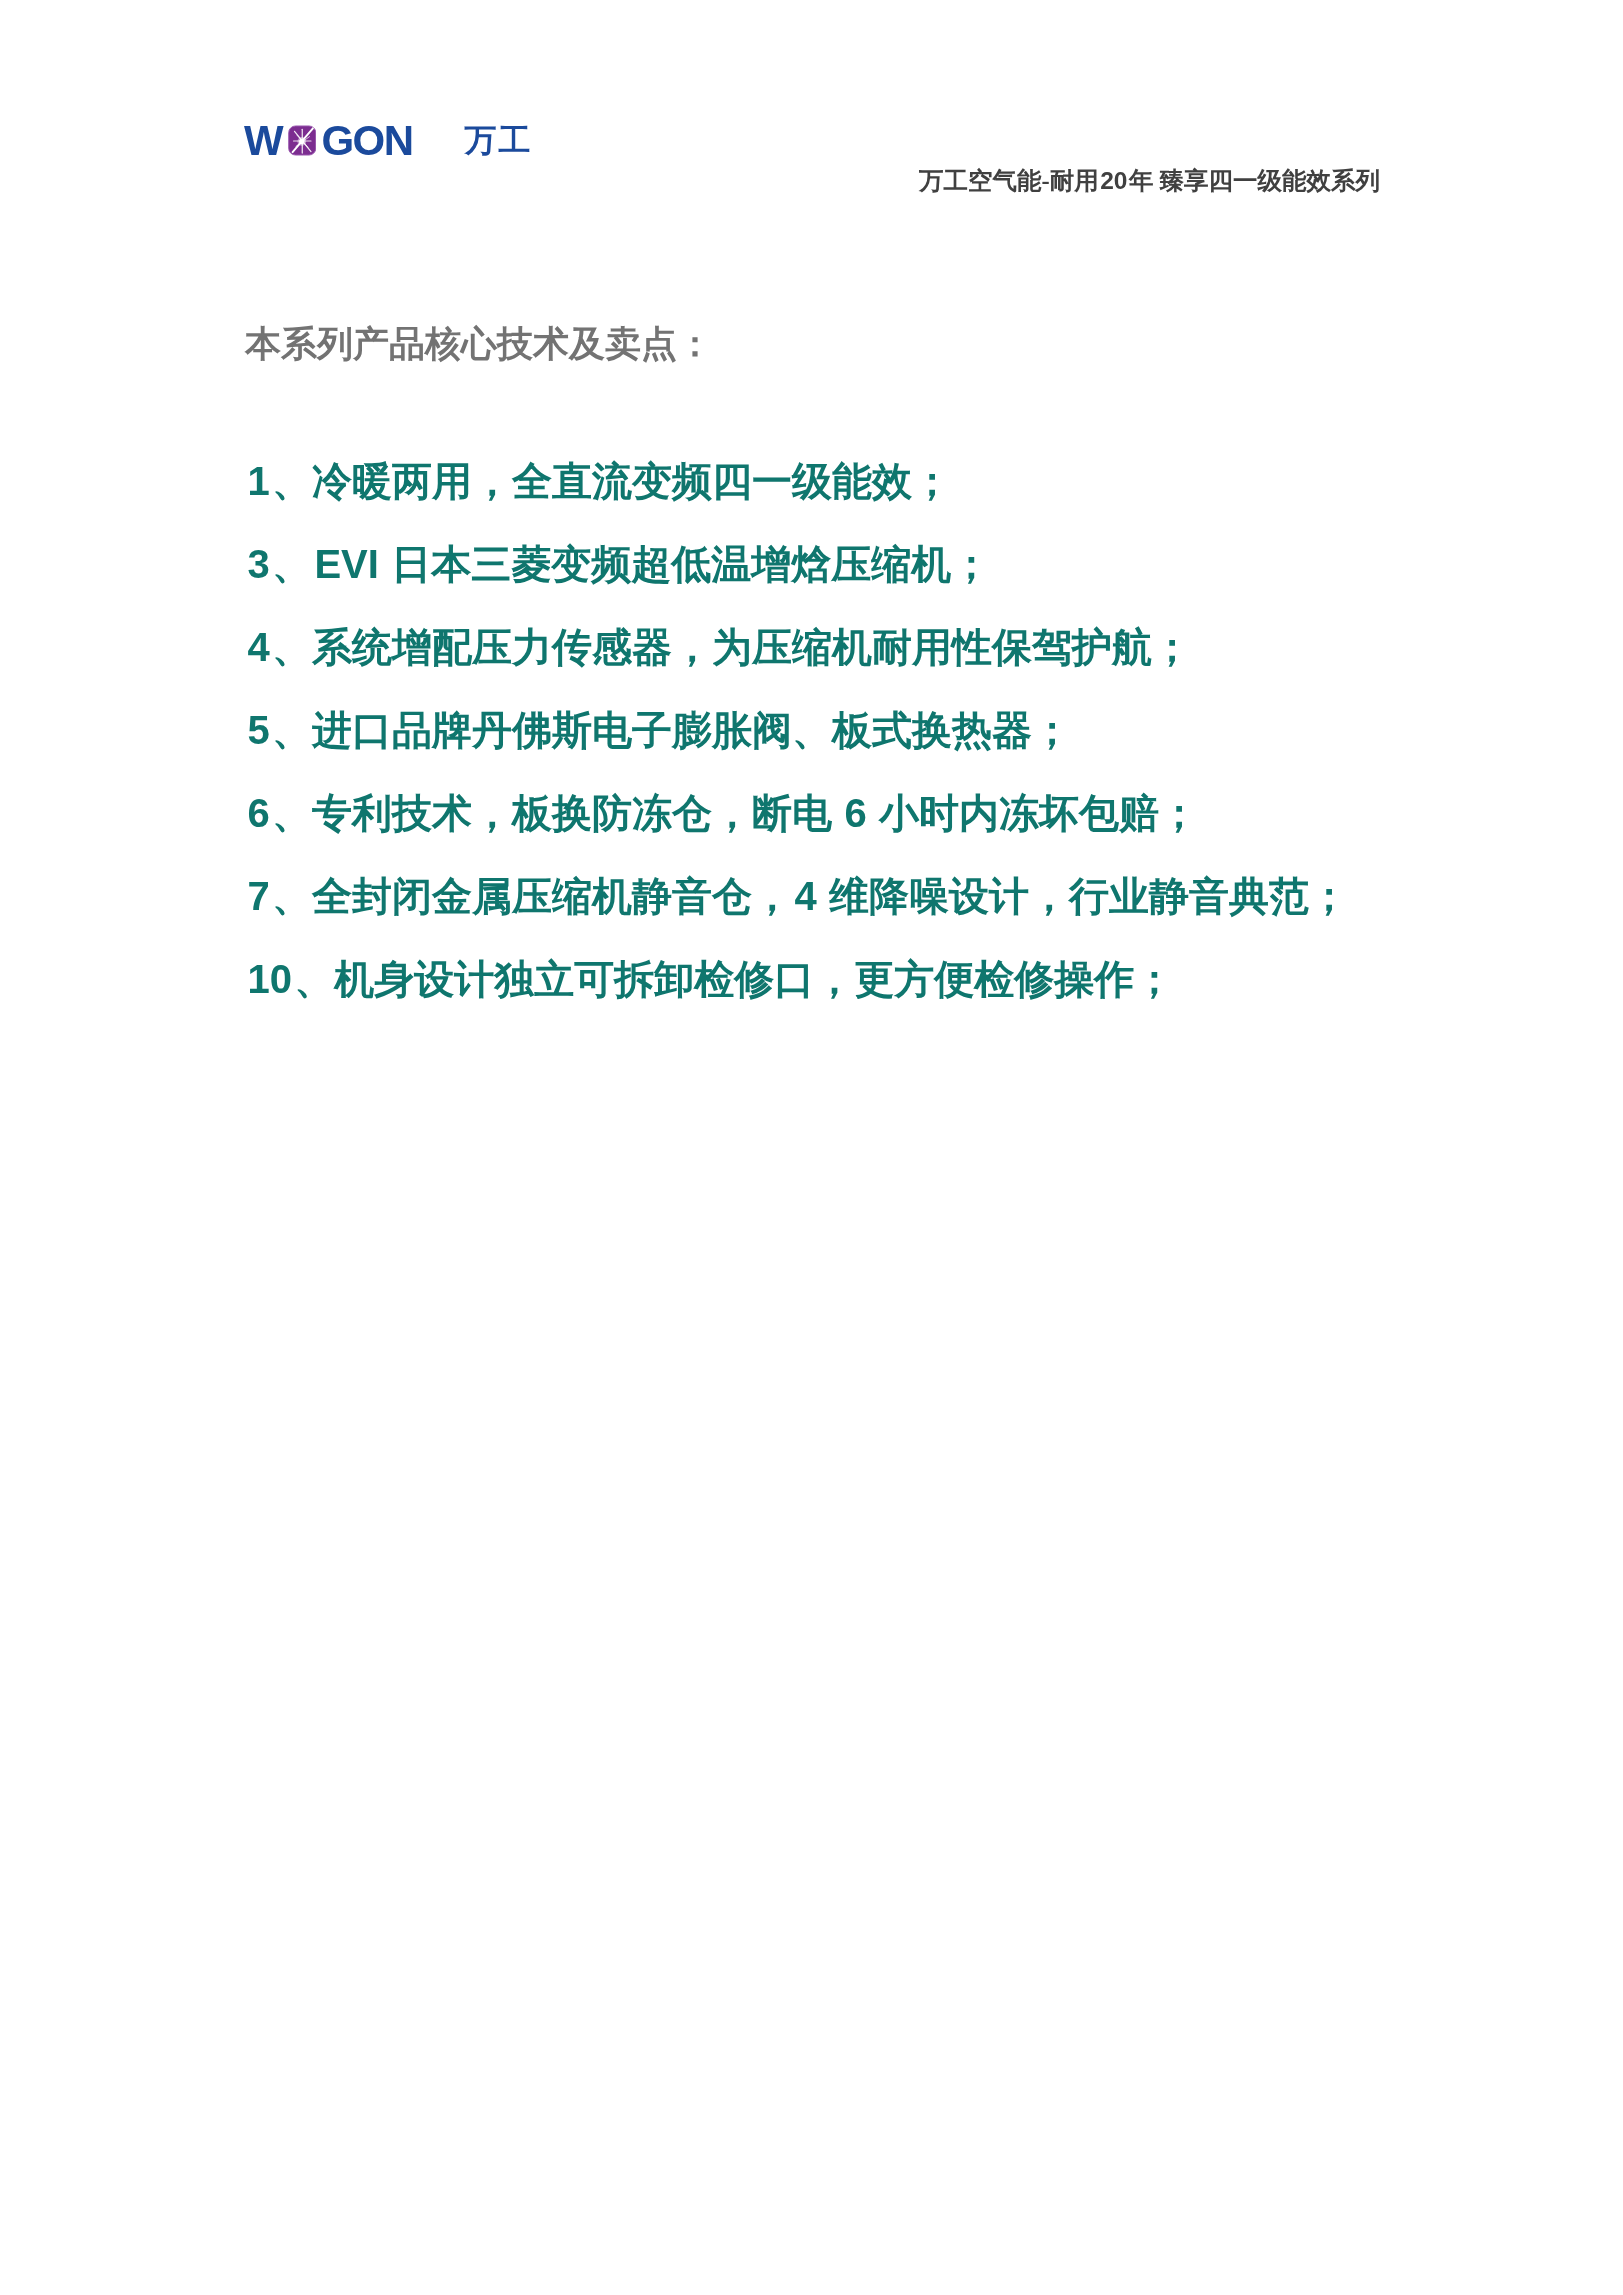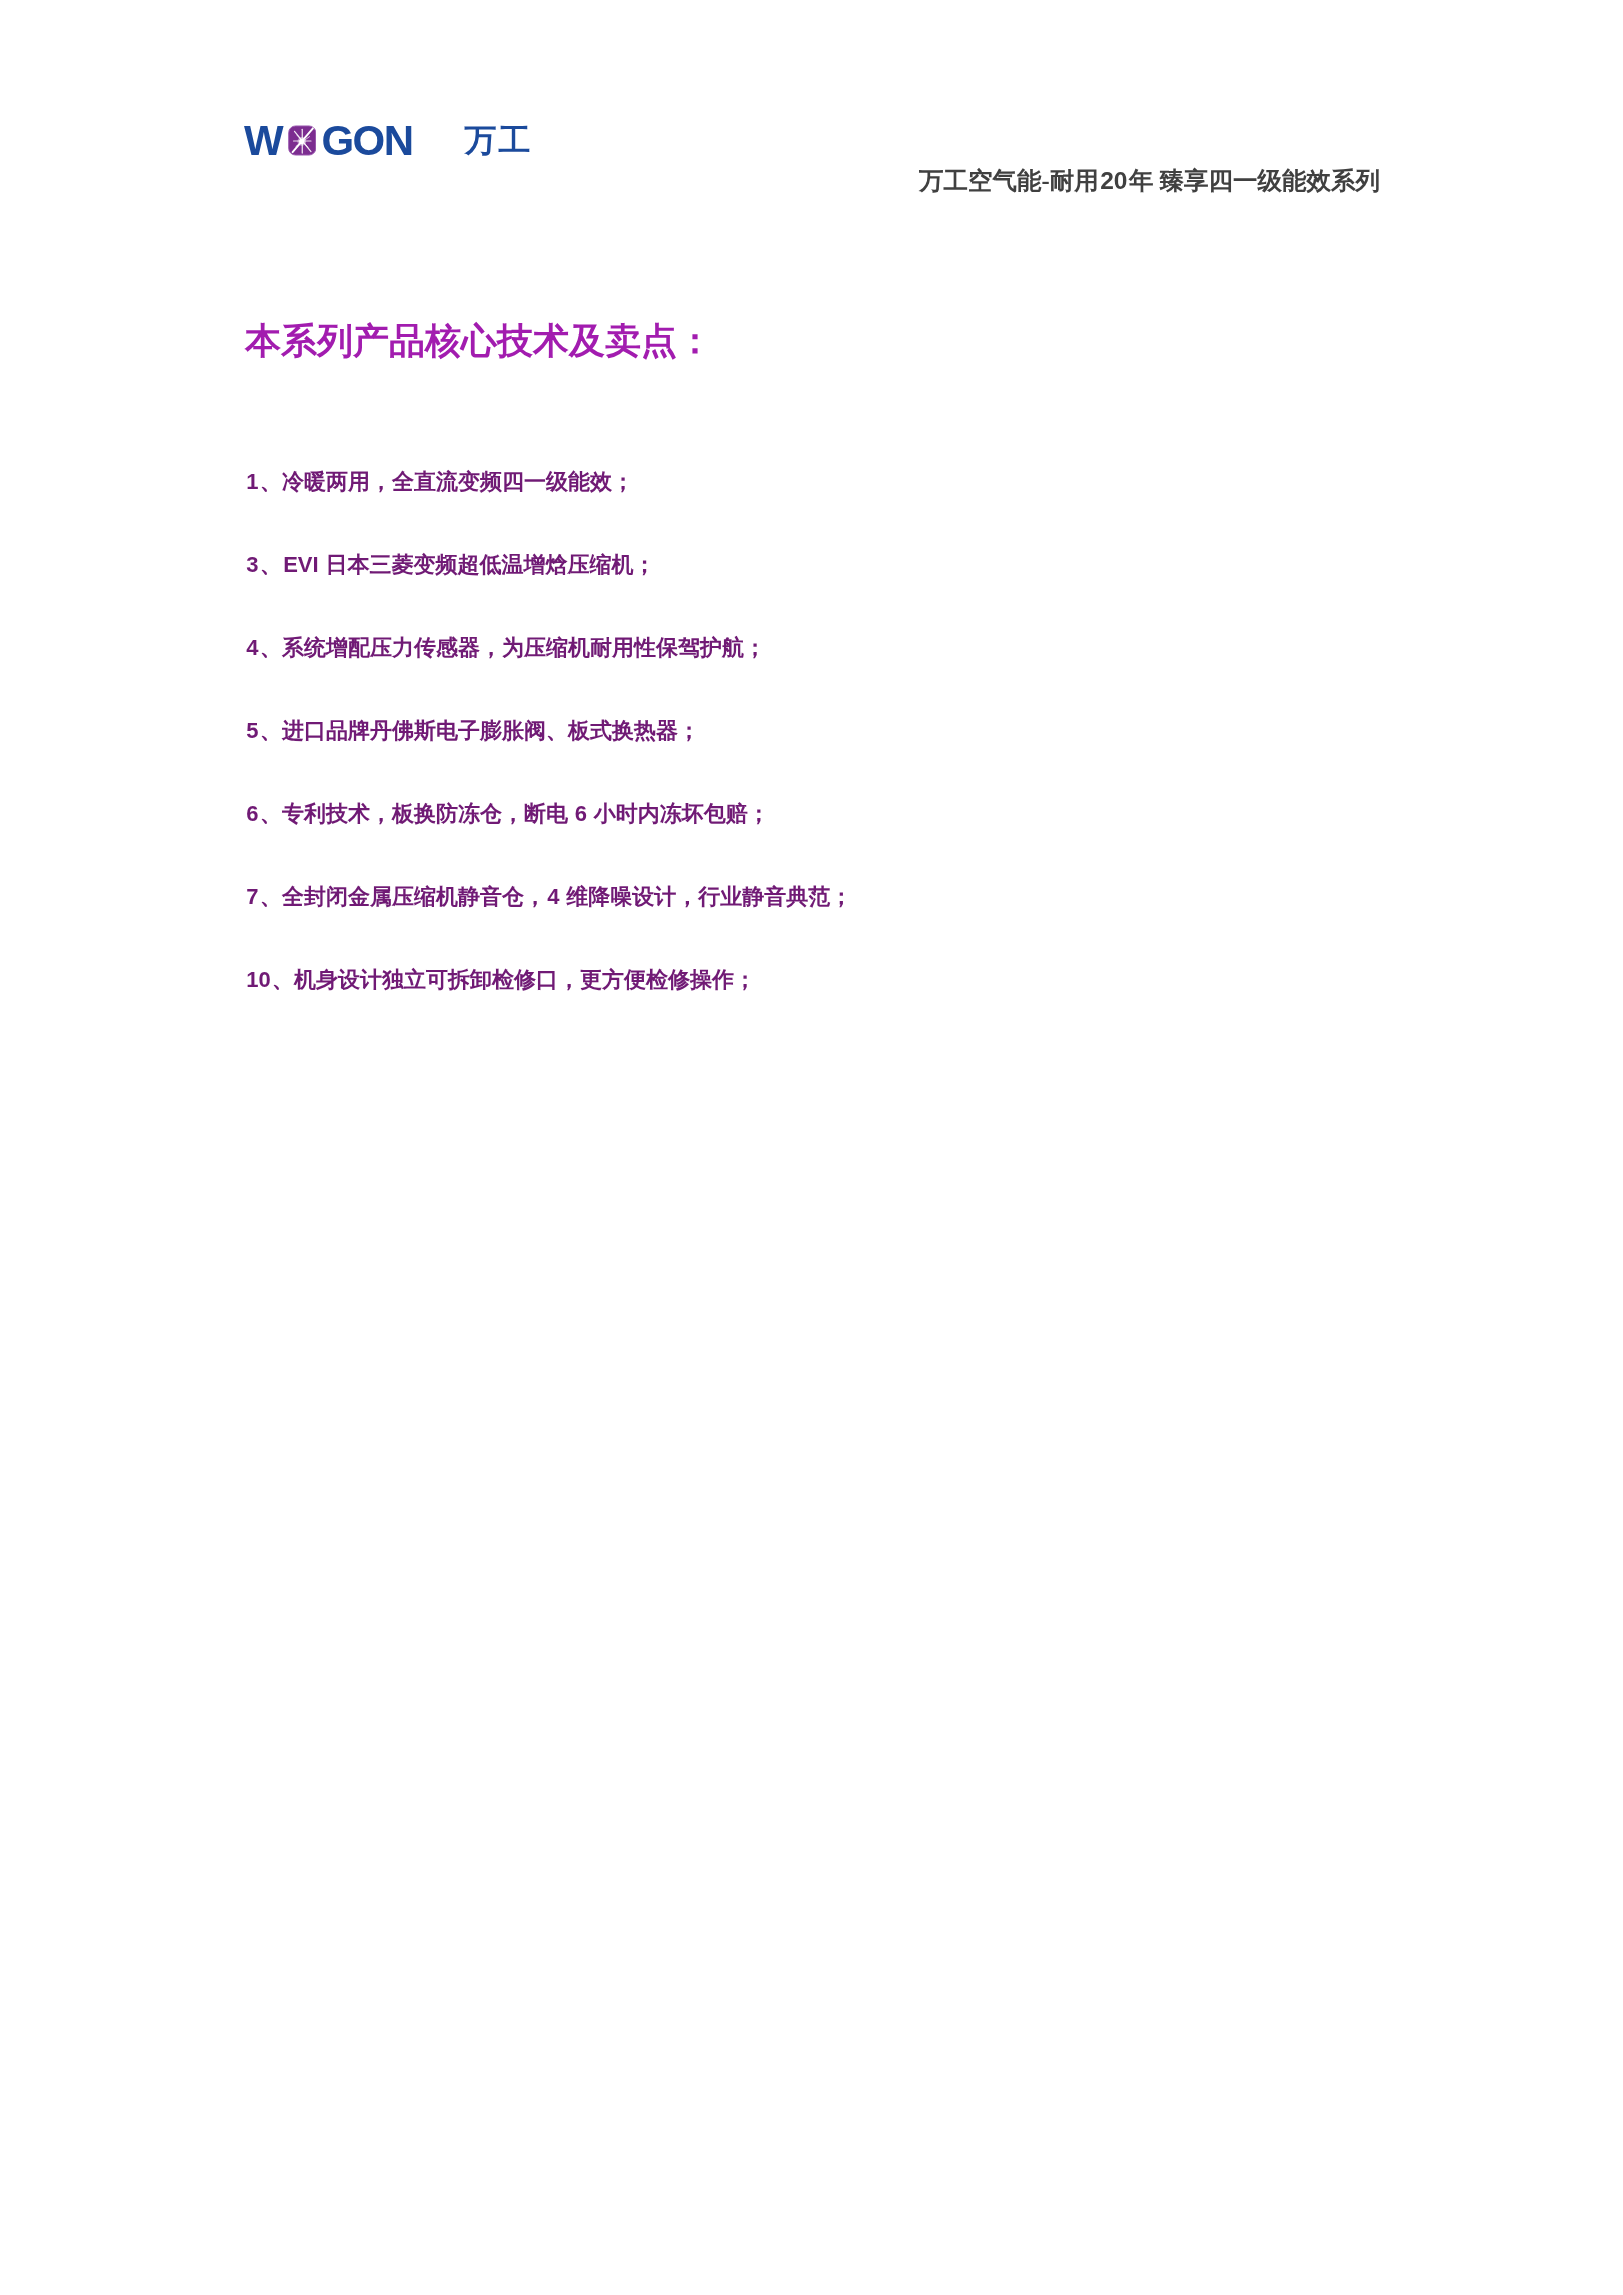--- a/index.html
+++ b/index.html
@@ -58,39 +58,39 @@
   }
 
   
   .heading {
     position: absolute;
     left: 245px;
     top: 300px;
     font-size: 36px;
     line-height: 39px;
     font-weight: bold;
-    color: #a21caf;
-    font-family: Liberation Mono, monospace;
+    color: #737373;
+    font-family: Liberation Sans, sans-serif;
     white-space: nowrap;
   }
 
   
   .feature-list {
     position: absolute;
     left: 245px;
     top: 466px;
     margin: 0;
     padding: 0;
     list-style: none;
   }
   .feature-list li {
-    font-size: 22px;
+    font-size: 40px;
     line-height: 31px;
     font-weight: bold;
-    color: #701a75;
+    color: #0f766e;
     font-family: "Liberation Serif", serif;
     margin: 0 0 52px 0;
     white-space: nowrap;
   }
 
   
   .latin {
     font-family: "Liberation Sans", sans-serif;
     margin: 0 0.06em;
   }

